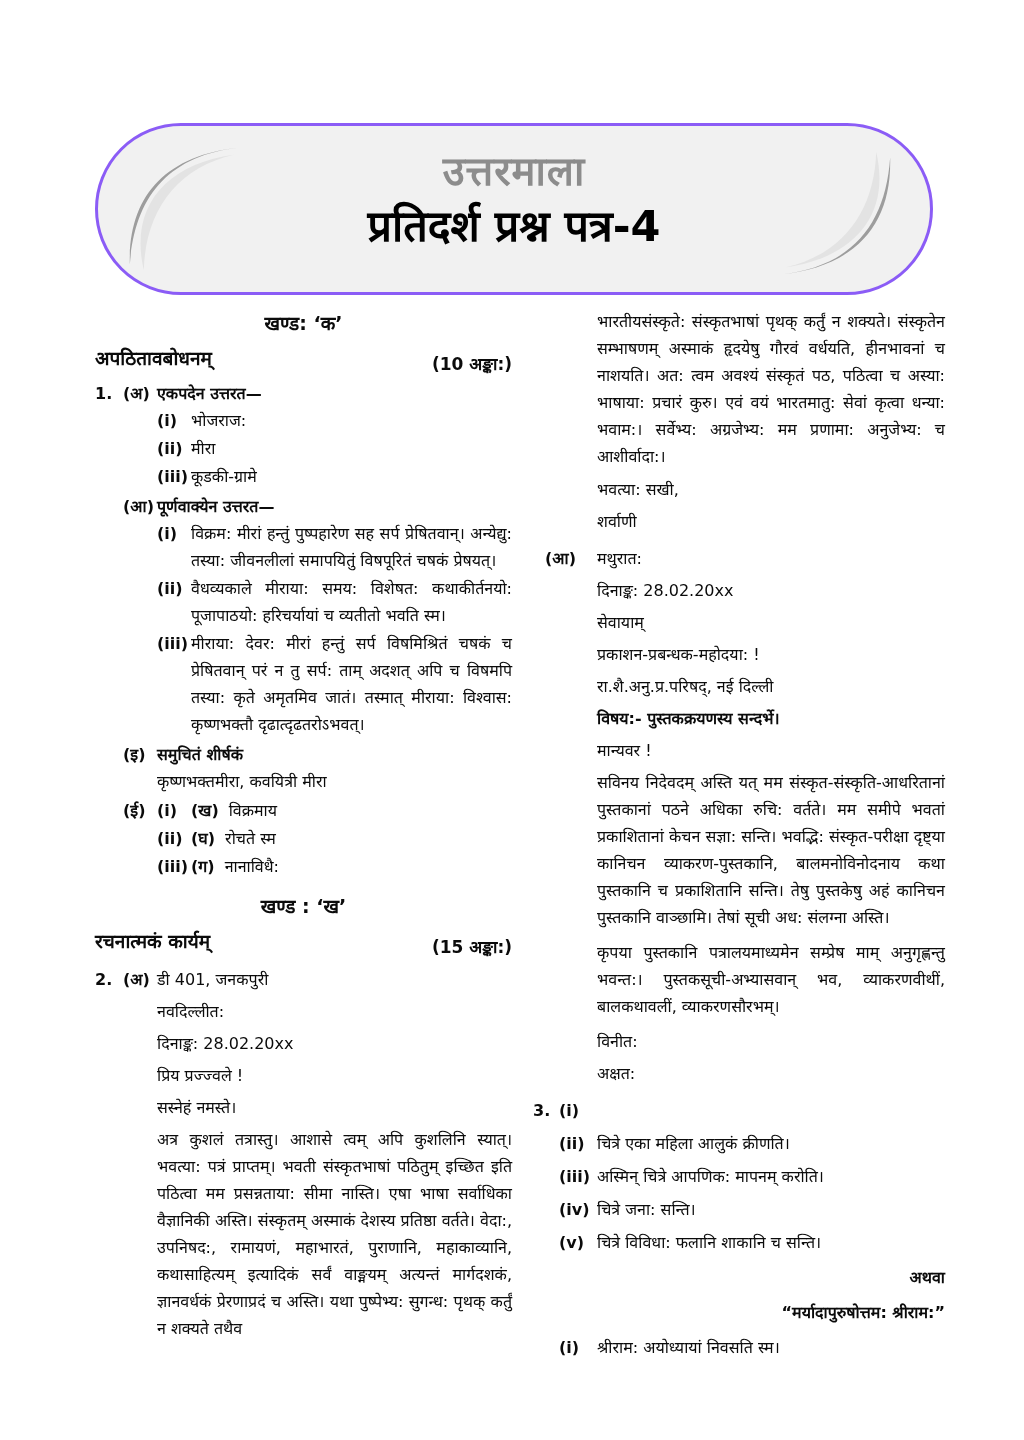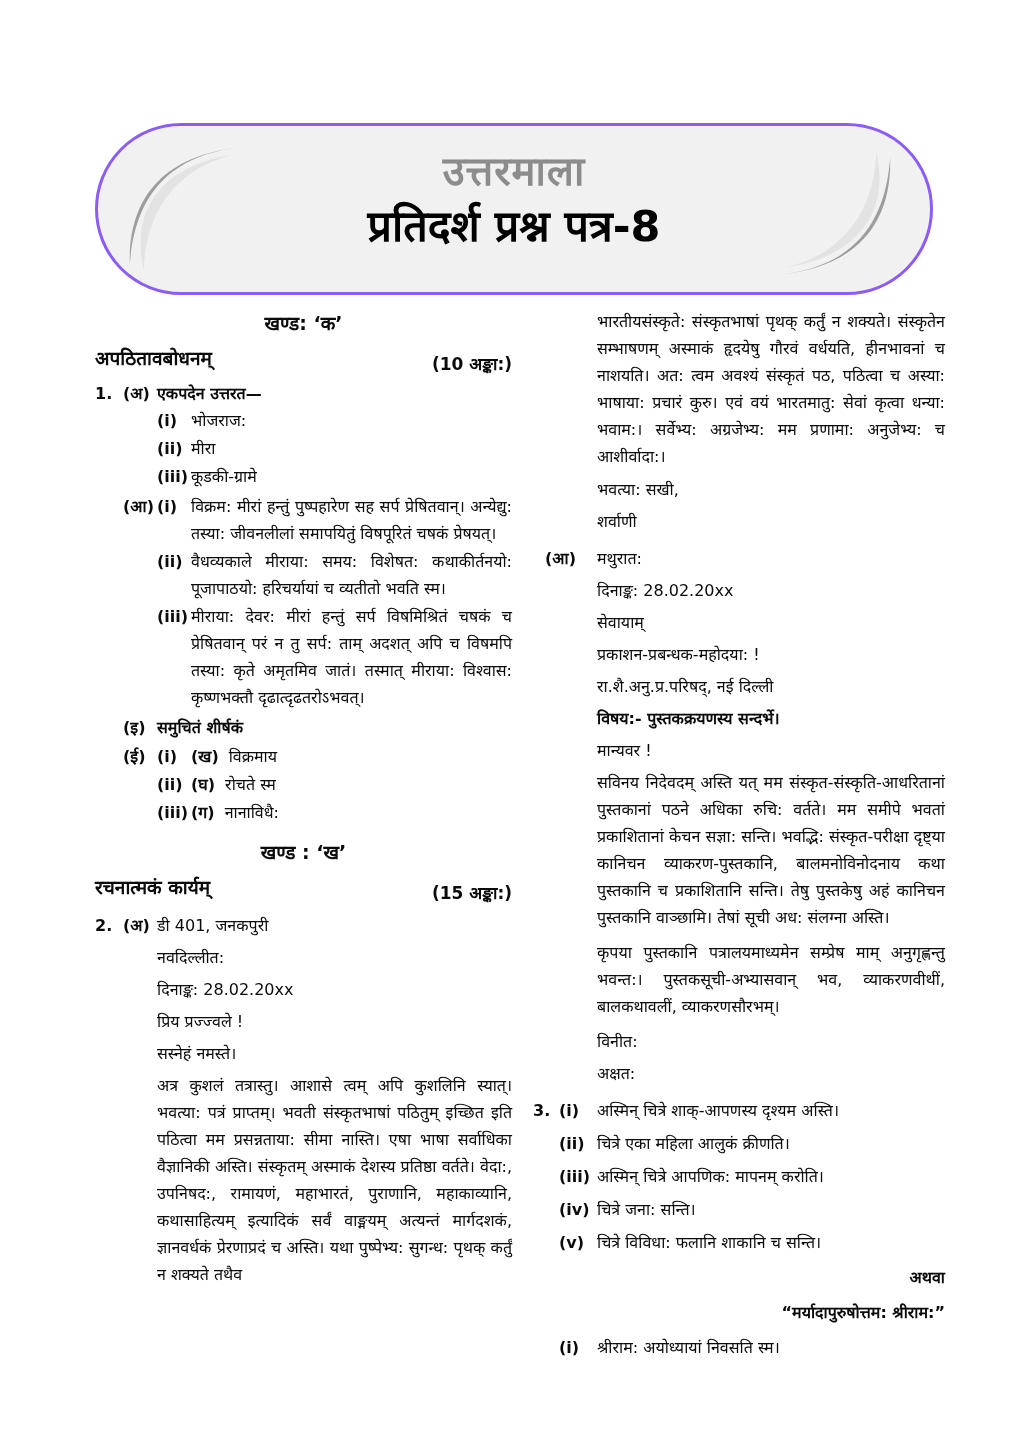--- a/index.html
+++ b/index.html
@@ -75,21 +75,21 @@
 <div class="banner">
   <svg class="cres cres-tl" width="140" height="130" viewBox="0 0 150 140">
     <path d="M140,8 C62,16 26,62 21,134 C19,62 58,16 140,8 Z" fill="#9d9d9d"></path>
     <path d="M133,16 C72,30 38,76 36,140 C20,72 60,26 133,16 Z" fill="#e3e3e3"></path>
   </svg>
   <svg class="cres cres-br" width="140" height="130" viewBox="0 0 150 140">
     <path d="M140,8 C62,16 26,62 21,134 C19,62 58,16 140,8 Z" fill="#9d9d9d"></path>
     <path d="M133,16 C72,30 38,76 36,140 C20,72 60,26 133,16 Z" fill="#e3e3e3"></path>
   </svg>
   <div class="banner-title">उत्तरमाला</div>
-  <div class="banner-sub">प्रतिदर्श प्रश्न पत्र-8</div>
+  <div class="banner-sub">प्रतिदर्श प्रश्न पत्र-4</div>
 </div>
 
 <div class="columns">
 
   <div class="col-left">
 
     <div class="sec-head">खण्ड: ‘क’</div>
     <div class="sec-sub">
       <span>अपठितावबोधनम्</span>
       <span class="marks">(10 अङ्का:)</span>
@@ -112,40 +112,42 @@
           <div class="im">(iii)</div>
           <div class="it">कूडकी-ग्रामे</div>
         </div>
       </div>
     </div>
 
     <div class="qrow">
       <div class="qnum"></div>
       <div class="qlab">(आ)</div>
       <div class="qbody">
+        <div class="qtitle">पूर्णवाक्येन उत्तरत—</div>
         <div class="itm">
           <div class="im">(i)</div>
           <div class="it">विक्रम: मीरां हन्तुं पुष्पहारेण सह सर्प प्रेषितवान्। अन्येद्यु: तस्या: जीवनलीलां समापयितुं विषपूरितं चषकं प्रेषयत्।</div>
         </div>
         <div class="itm">
           <div class="im">(ii)</div>
           <div class="it">वैधव्यकाले मीराया: समय: विशेषत: कथाकीर्तनयो: पूजापाठयो: हरिचर्यायां च व्यतीतो भवति स्म।</div>
         </div>
         <div class="itm">
           <div class="im">(iii)</div>
           <div class="it">मीराया: देवर: मीरां हन्तुं सर्प विषमिश्रितं चषकं च प्रेषितवान् परं न तु सर्प: ताम् अदशत् अपि च विषमपि तस्या: कृते अमृतमिव जातं। तस्मात् मीराया: विश्वास: कृष्णभक्तौ दृढात्दृढतरोऽभवत्।</div>
         </div>
       </div>
     </div>
 
     <div class="qrow">
       <div class="qnum"></div>
       <div class="qlab">(इ)</div>
       <div class="qbody">
         <div class="qtitle">समुचितं शीर्षकं</div>
+        <div>कृष्णभक्तमीरा, कवयित्री मीरा</div>
       </div>
     </div>
 
     <div class="qrow">
       <div class="qnum"></div>
       <div class="qlab">(ई)</div>
       <div class="qbody">
         <div class="itm">
           <div class="im">(i)</div>
           <div class="it"><span class="opt">(ख)</span><span>विक्रमाय</span></div>
@@ -198,21 +200,20 @@
     <div class="rblock lline subject">विषय:- पुस्तकक्रयणस्य सन्दर्भे।</div>
     <div class="rblock lline">मान्यवर !</div>
     <div class="rblock para">सविनय निदेवदम् अस्ति यत् मम संस्कृत-संस्कृति-आधरितानां पुस्तकानां पठने अधिका रुचि: वर्तते। मम समीपे भवतां प्रकाशितानां केचन सज्ञा: सन्ति। भवद्भि: संस्कृत-परीक्षा दृष्ट्या कानिचन व्याकरण-पुस्तकानि, बालमनोविनोदनाय कथा पुस्तकानि च प्रकाशितानि सन्ति। तेषु पुस्तकेषु अहं कानिचन पुस्तकानि वाञ्छामि। तेषां सूची अध: संलग्ना अस्ति।</div>
     <div class="rblock para" style="margin-top:8px">कृपया पुस्तकानि पत्रालयमाध्यमेन सम्प्रेष माम् अनुगृह्णन्तु भवन्त:। पुस्तकसूची-अभ्यासवान् भव, व्याकरणवीथीं, बालकथावलीं, व्याकरणसौरभम्।</div>
     <div class="rblock lline" style="margin-top:8px">विनीत:</div>
     <div class="rblock lline">अक्षत:</div>
 
     <div class="q3row mt">
       <div class="q3num">3.</div>
       <div class="q3m">(i)</div>
-      <div class="q3t">अस्मिन् चित्रे शाक्-आपणस्य दृश्यम अस्ति।</div>
     </div>
     <div class="q3row">
       <div class="q3num"></div>
       <div class="q3m">(ii)</div>
       <div class="q3t">चित्रे एका महिला आलुकं क्रीणति।</div>
     </div>
     <div class="q3row">
       <div class="q3num"></div>
       <div class="q3m">(iii)</div>
       <div class="q3t">अस्मिन् चित्रे आपणिक: मापनम् करोति।</div>

